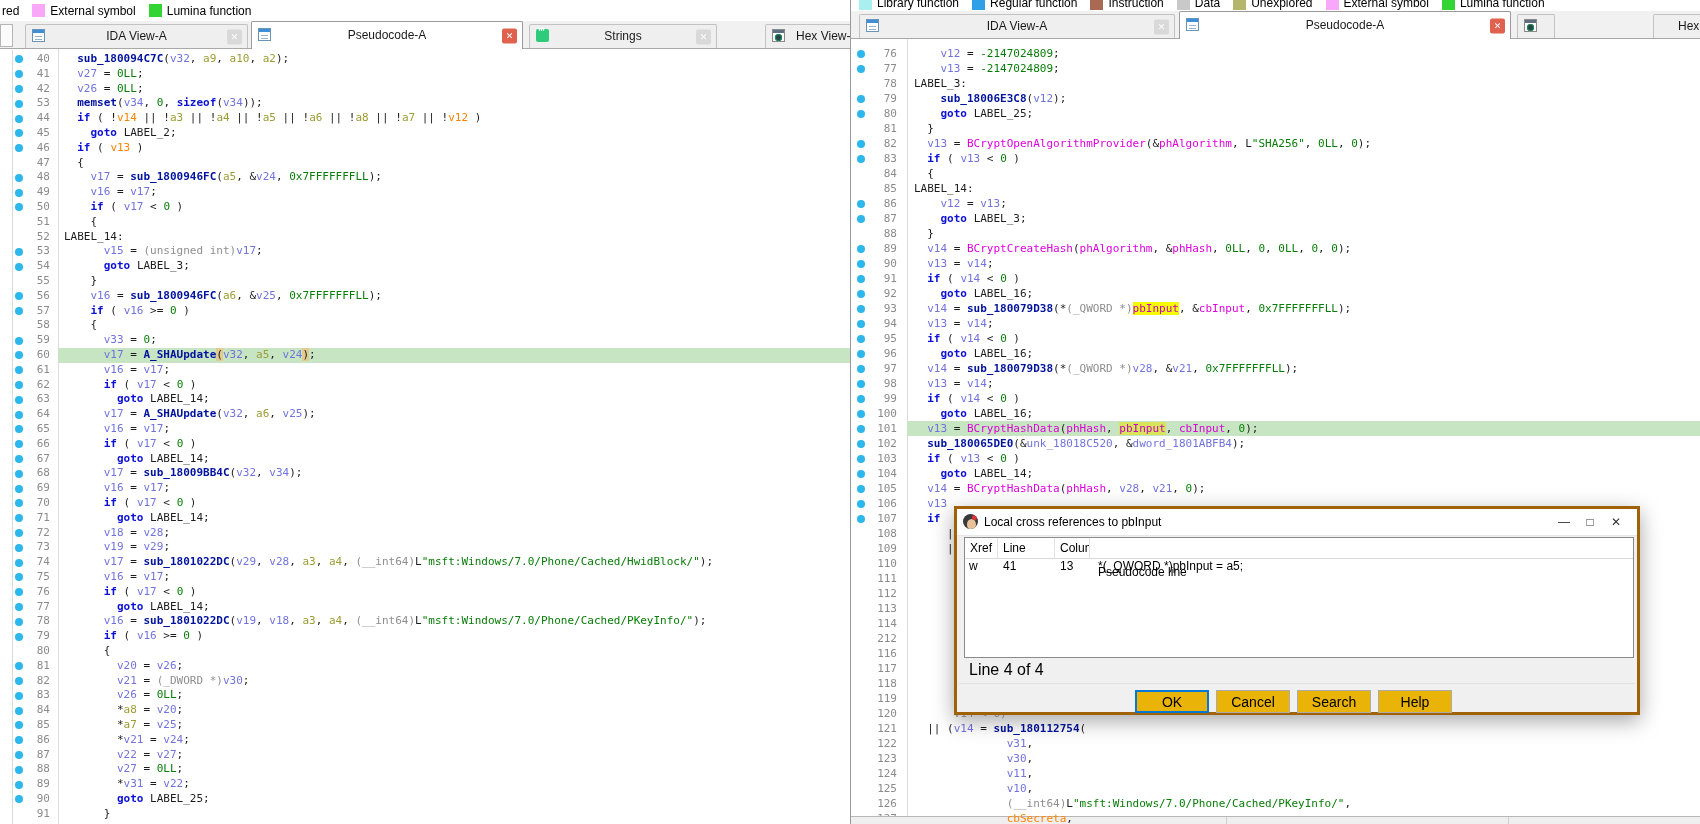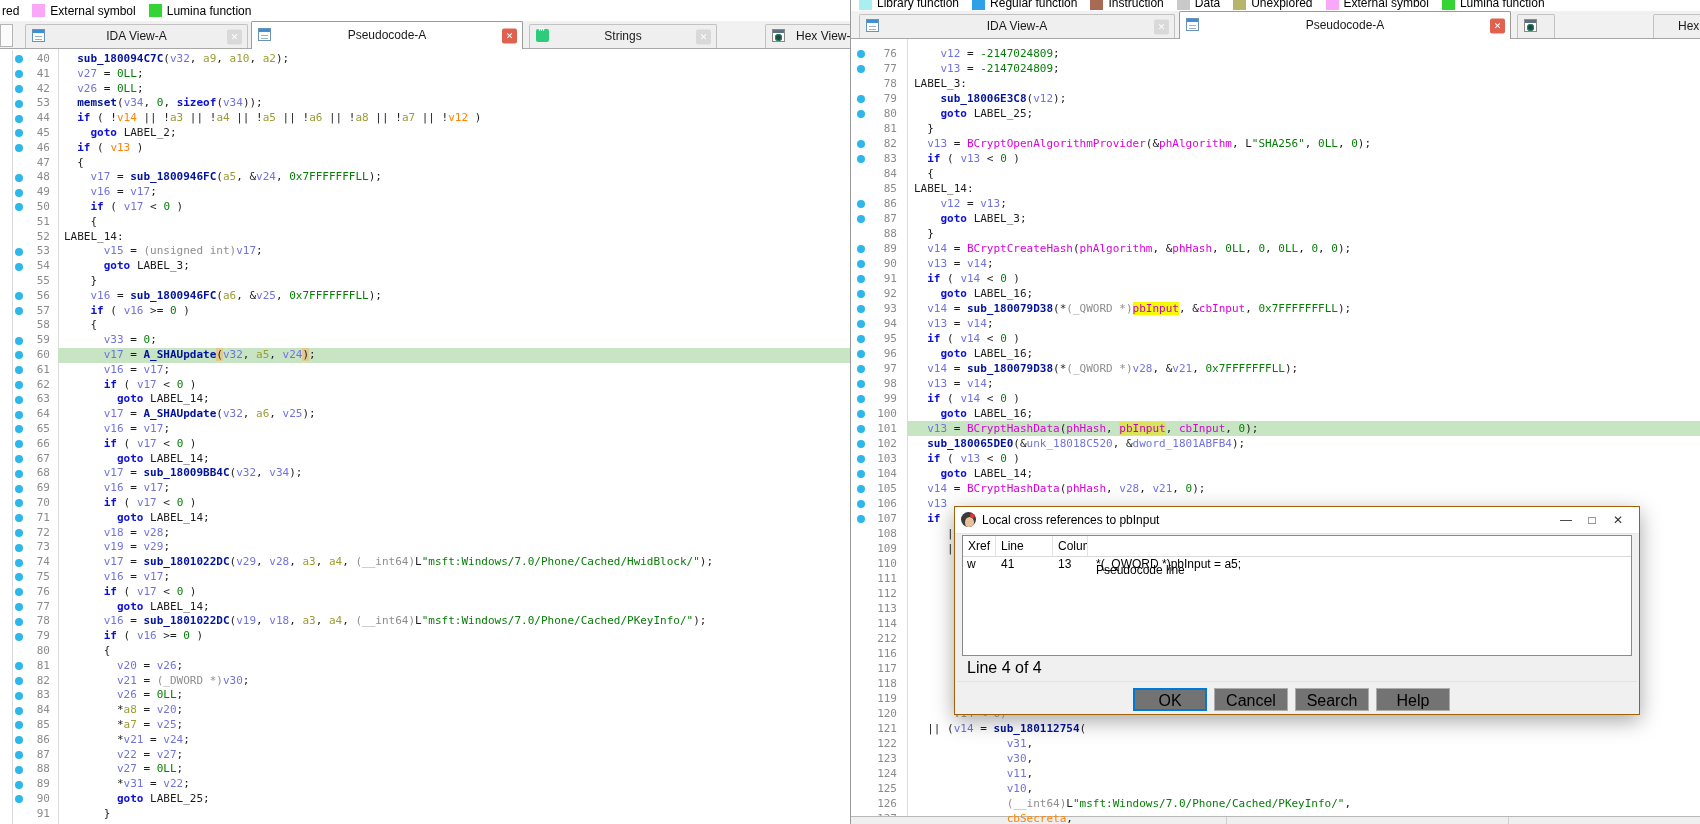--- a/index.html
+++ b/index.html
@@ -85,21 +85,21 @@
             background:#fbfbfb;box-sizing:border-box;}
   #left-vline{position:absolute;left:12px;top:50px;bottom:0;width:1px;background:#dadada;}
 
   
   #bottom-strip{position:absolute;left:0;right:0;top:816px;height:8px;background:#efefef;
                 border-top:1px solid #b8b8b8;}
   #bottom-strip .div{position:absolute;top:0;bottom:0;width:1px;background:#cfcfcf;}
 
   
   .dlg{position:absolute;left:103px;top:506px;width:686px;height:209px;background:#f0f0f0;
-       border:1px solid #a16207;box-sizing:border-box;z-index:10;
+       border:3px solid #a16207;box-sizing:border-box;z-index:10;
        box-shadow:0 6px 20px rgba(0,0,0,0.35);}
   .dlg-title{position:absolute;left:0;right:0;top:0;height:26px;background:#fff;
              border-bottom:1px solid #e8e8e8;}
   .ida-icon{position:absolute;left:6px;top:5px;width:15px;height:15px;border-radius:50%;
             background:#3a3a3a;overflow:hidden;display:inline-block;}
   .ida-icon::before{content:"";position:absolute;left:4px;top:5px;width:9px;height:11px;
                     border-radius:50%;background:#e8c19a;}
   .ida-icon::after{content:"";position:absolute;right:1px;top:1px;width:5px;height:5px;
                    border-radius:50%;background:#e03333;}
   .dlg-title-text{position:absolute;left:27px;top:0;line-height:26px;font-size:12px;color:#000;}
@@ -111,21 +111,21 @@
   .hcell{display:inline-block;height:20px;font-size:12px;color:#000;overflow:hidden;
          white-space:nowrap;border-right:1px solid #e3e3e3;box-sizing:border-box;vertical-align:top;}
   .drow{height:15px;line-height:15px;white-space:nowrap;font-size:12px;color:#000;overflow:hidden;}
   .drow.sel{background:#0c6cd8;color:#fff;}
   .dcell{display:inline-block;height:15px;overflow:hidden;white-space:nowrap;
          box-sizing:border-box;vertical-align:top;}
   .drow.sel .dcell.c0{outline:1px dotted #cfe0f5;outline-offset:-2px;}
   .dlg-status{position:absolute;left:12px;top:152px;font-size:16px;color:#000;}
   .dlg-sep{position:absolute;left:2px;right:2px;top:174px;height:1px;background:#e2e2e2;}
   .dlg-buttons{position:absolute;left:178px;top:181px;display:flex;gap:7px;}
-  .btn{width:74px;height:23px;background:#737373;border:1px solid #acacac;font-size:16px;
+  .btn{width:74px;height:23px;background:#eab308;border:1px solid #acacac;font-size:14px;
        color:#000;text-align:center;line-height:21px;box-sizing:border-box;cursor:pointer;}
   .btn.default{border:2px solid #0078d7;line-height:19px;}
 </style>
 </head>
 <body>
 
 <div id="left-win">
   <div id="left-legend" class="legend">
       <span class="lg-item">
         <span>red</span>

